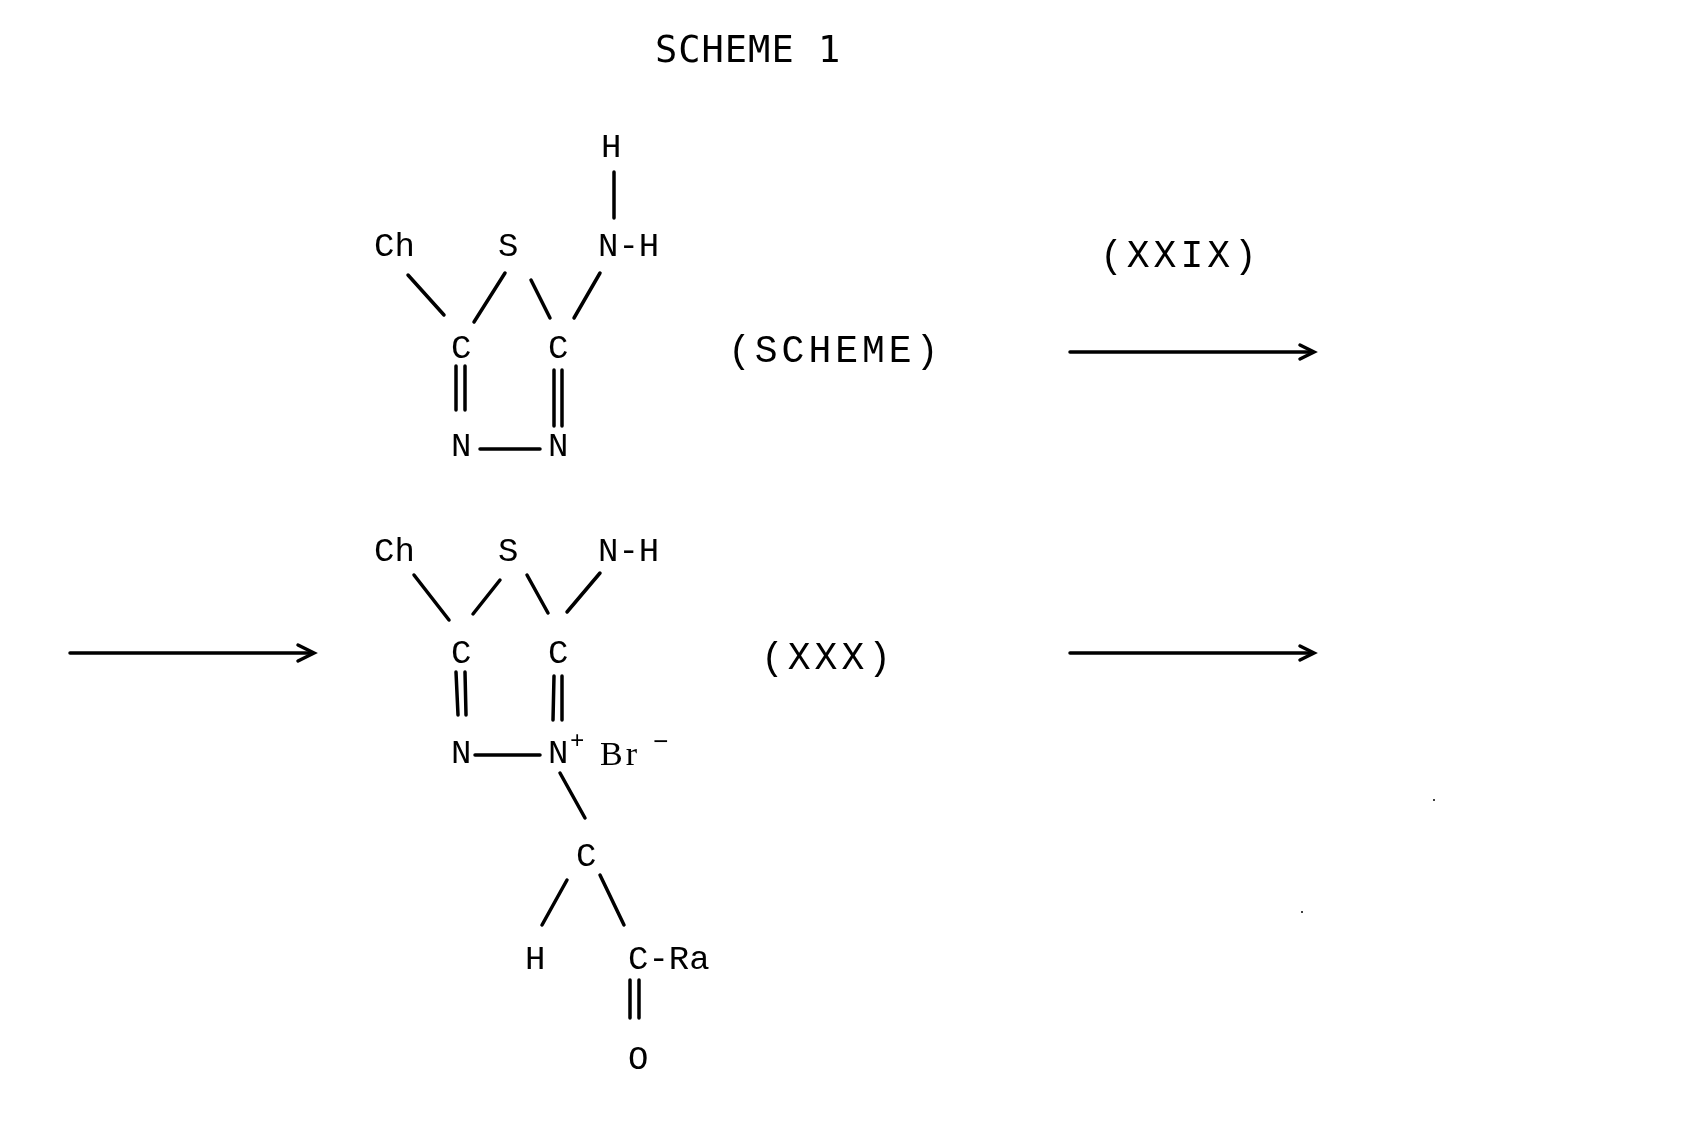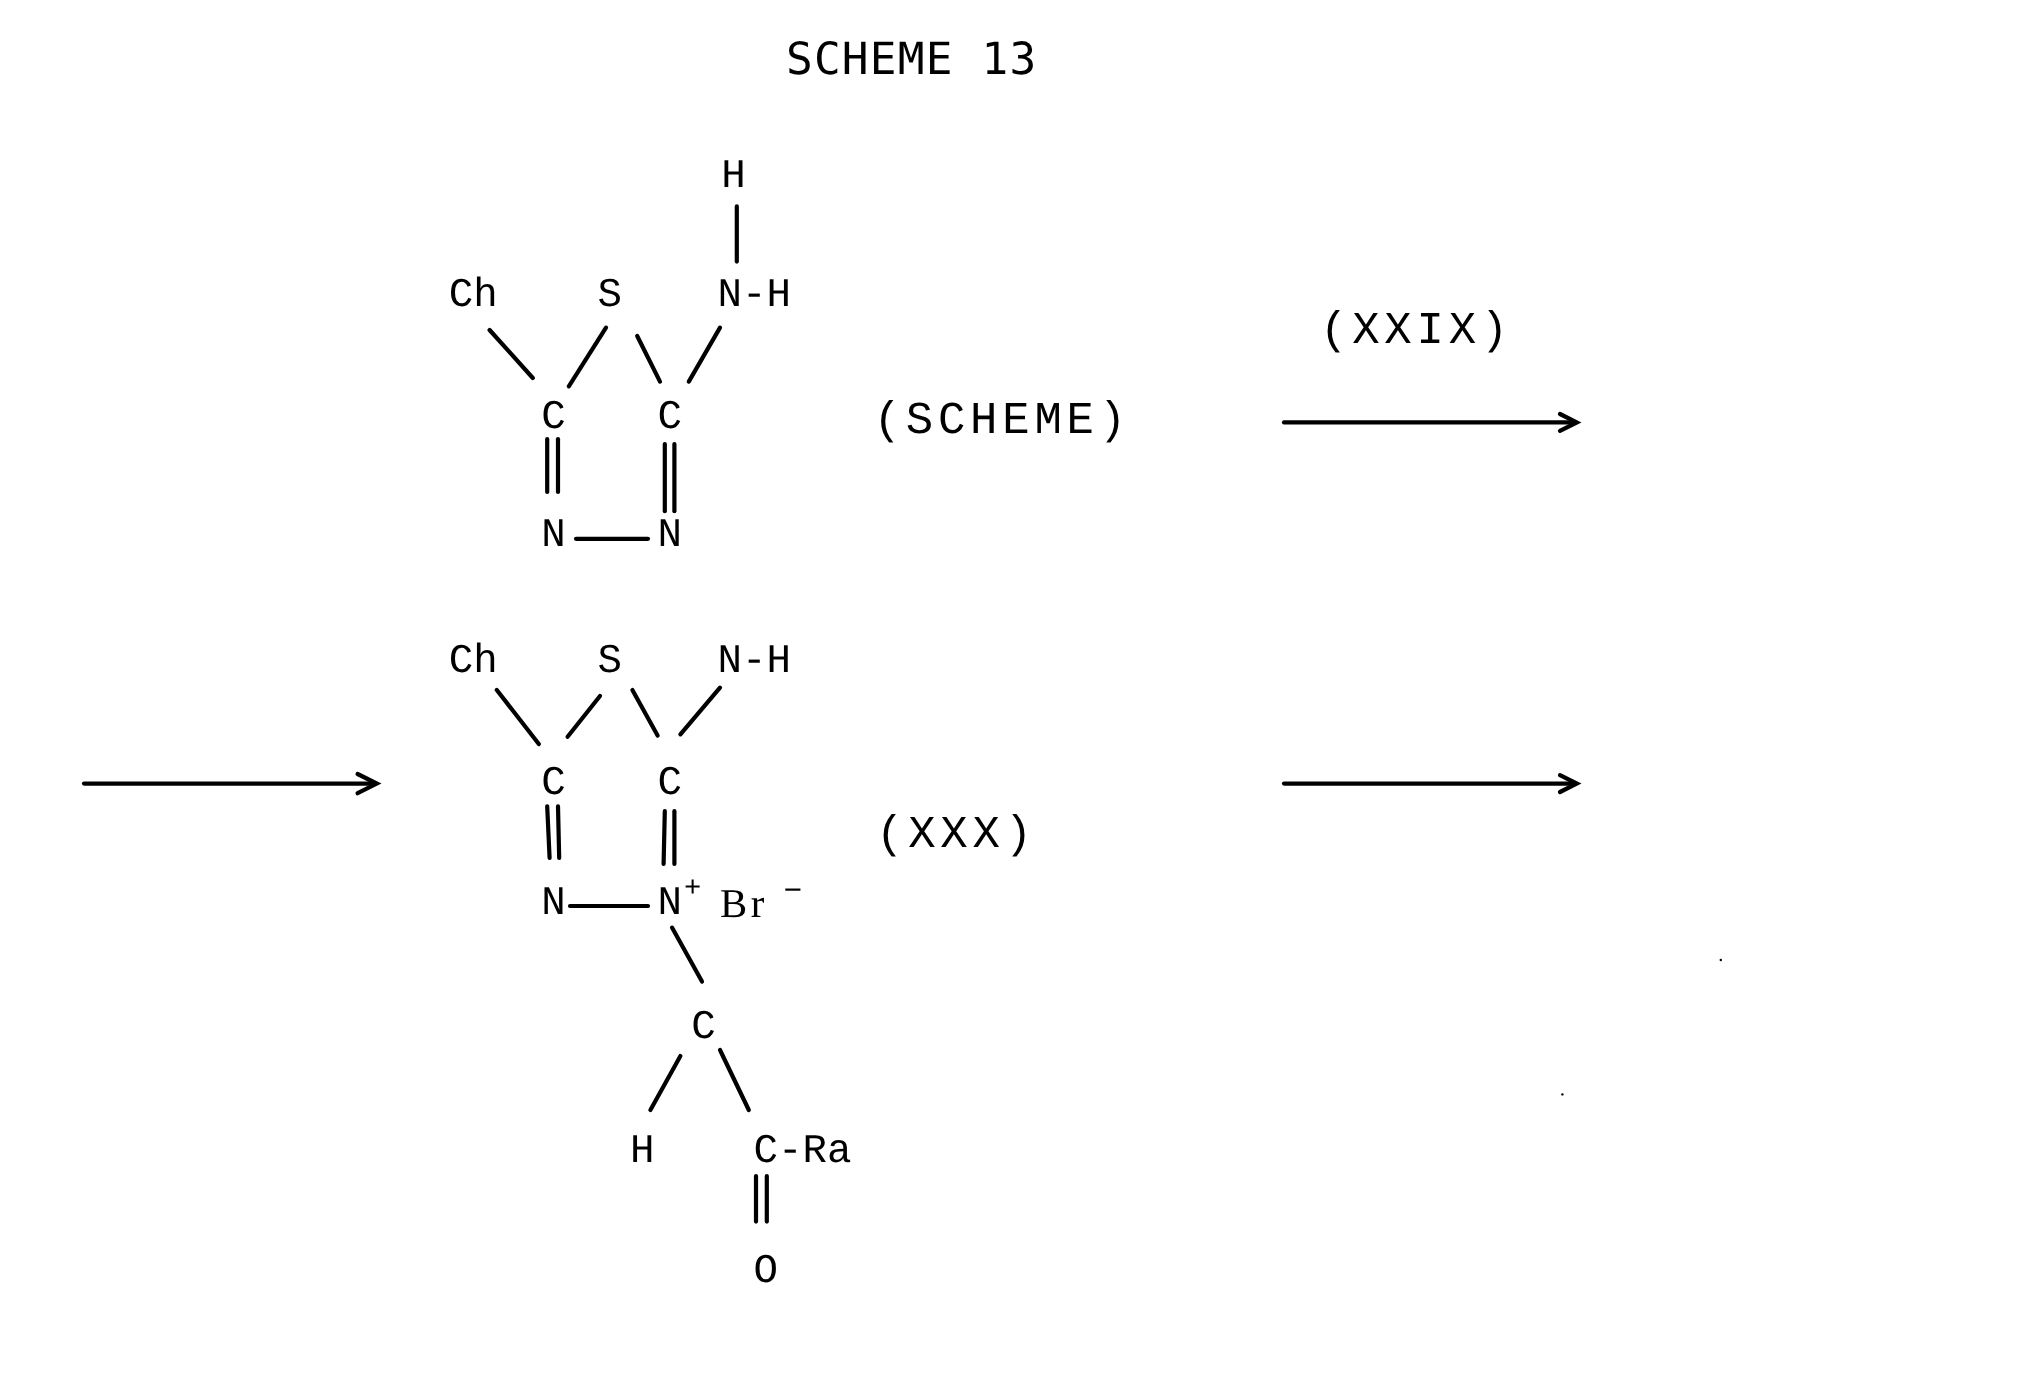--- a/index.html
+++ b/index.html
@@ -6,48 +6,48 @@
   body { width:1696px; height:1145px; position:relative; overflow:hidden;
          font-family:"Liberation Mono","DejaVu Sans Mono",monospace; color:#000; }
   .t { position:absolute; font-size:34px; line-height:1; white-space:pre; }
   .title { position:absolute; left:655px; top:28px; font-size:37px; font-family:"DejaVu Sans Mono",monospace; letter-spacing:1px; }
   svg { position:absolute; left:0; top:0; }
   .label { position:absolute; font-size:38px; font-family:"Liberation Mono",monospace; letter-spacing:4px; }
 </style>
 </head>
 <body>
 
-<div class="title">SCHEME 13</div>
+<div class="title">SCHEME 1</div>
 
 <div class="t" style="left:601px;top:131px;">H</div>
 <div class="t" style="left:374px;top:230px;">Ch</div>
 <div class="t" style="left:498px;top:230px;">S</div>
 <div class="t" style="left:598px;top:230px;">N-H</div>
 <div class="t" style="left:451px;top:332px;">C</div>
 <div class="t" style="left:548px;top:332px;">C</div>
 <div class="t" style="left:451px;top:430px;">N</div>
 <div class="t" style="left:548px;top:430px;">N</div>
 <div class="label" style="left:728px;top:330px;">(SCHEME)</div>
-<div class="label" style="left:1100px;top:235px;margin-top:20px;">(XXIX)</div>
+<div class="label" style="left:1100px;top:235px;">(XXIX)</div>
 
 <div class="t" style="left:374px;top:535px;">Ch</div>
 <div class="t" style="left:498px;top:535px;">S</div>
 <div class="t" style="left:598px;top:535px;">N-H</div>
 <div class="t" style="left:451px;top:637px;">C</div>
 <div class="t" style="left:548px;top:637px;">C</div>
 <div class="t" style="left:451px;top:737px;">N</div>
 <div class="t" style="left:548px;top:737px;">N</div>
 <div class="t" style="left:570px;top:730px;font-size:24px;">+</div>
 <div class="t" style="left:600px;top:737px;letter-spacing:3px;font-family:Liberation Serif, serif;">Br</div>
 <div class="t" style="left:653px;top:730px;font-size:26px;">−</div>
 <div class="t" style="left:576px;top:840px;">C</div>
 <div class="t" style="left:525px;top:943px;">H</div>
 <div class="t" style="left:628px;top:943px;">C-Ra</div>
 <div class="t" style="left:628px;top:1043px;">O</div>
-<div class="label" style="left:730px;top:637px;margin-top:38px;">(XXX)</div>
+<div class="label" style="left:761px;top:637px;">(XXX)</div>
 
 <svg width="1696" height="1145" stroke="#000" stroke-width="3.5" fill="none" stroke-linecap="round">
 
   <line x1="614" y1="172" x2="614" y2="218"></line>
   <line x1="408" y1="275" x2="444" y2="315"></line>
   <line x1="505" y1="273" x2="474" y2="322"></line>
   <line x1="531" y1="280" x2="550" y2="318"></line>
   <line x1="600" y1="273" x2="574" y2="318"></line>
   <line x1="456" y1="366" x2="456" y2="410"></line>
   <line x1="465" y1="366" x2="465" y2="410"></line>

